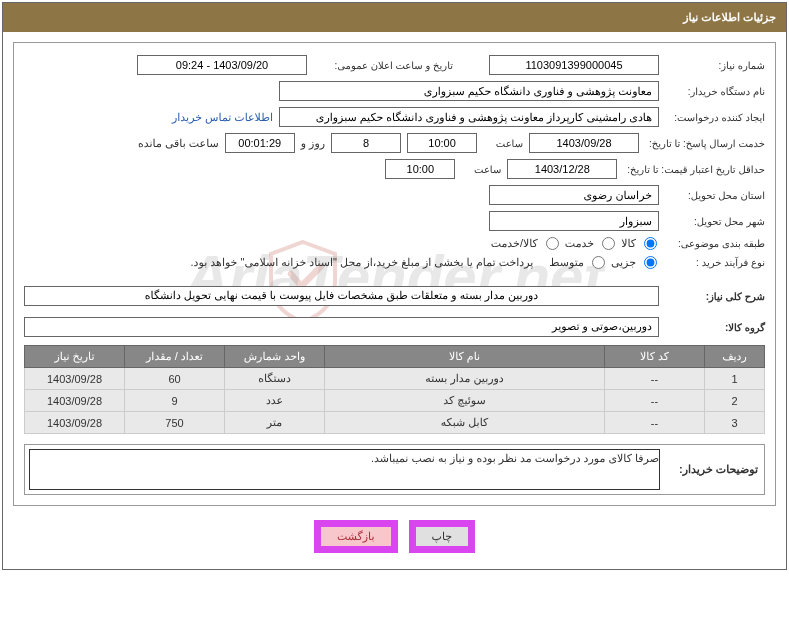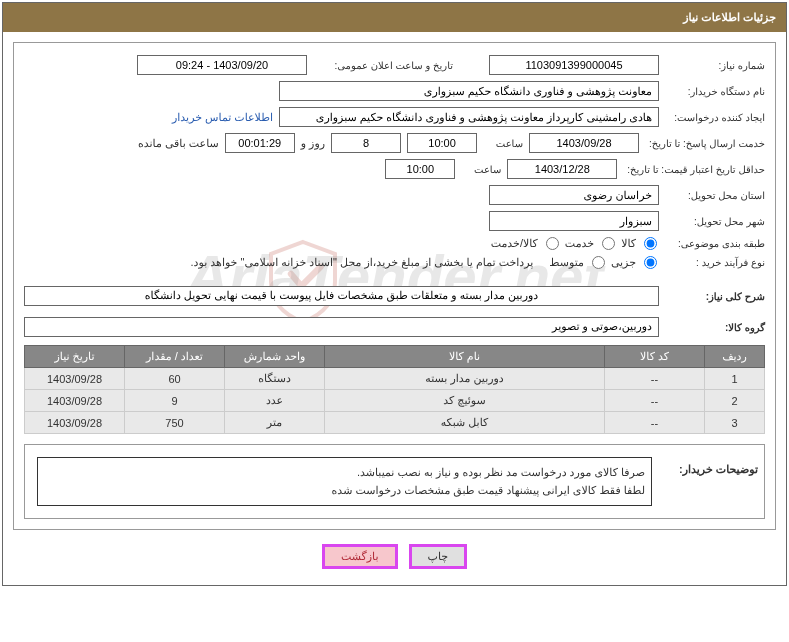--- a/index.html
+++ b/index.html
@@ -116,34 +116,33 @@
 .explain-label {
   width: 100px;
   padding: 18px 6px;
   font-weight: bold;
   color: #333;
   text-align: right;
 }
 .explain-text {
   flex: 1;
   border: 1px solid #333;
-  margin: 12px;
-  padding: 6px;
+  margin: 4px;
   font-size: 11px;
   text-align: right;
   line-height: 1.6;
 }
 .button-row {
   text-align: center;
   margin-top: 14px;
   padding-bottom: 6px;
 }
 .btn {
   display: inline-block;
-  border: 3px solid #d946ef;
+  border: 7px solid #d946ef;
   padding: 3px 16px;
   font-size: 11px;
   font-family: Tahoma, Arial, sans-serif;
   cursor: pointer;
   margin: 0 4px;
 }
 .btn-print { background: #e0e0e0; color: #333; }
 .btn-back { background: #f7c7cc; color: #b02a37; }
 .watermark {
   position: absolute;
@@ -311,21 +310,20 @@
             <td>750</td>
             <td>1403/09/28</td>
           </tr>
         </tbody>
       </table>
 
       <div class="explain-box">
         <div class="explain-label">توضیحات خریدار:</div>
         <div class="explain-text">
           <div>صرفا کالای مورد درخواست مد نظر بوده و نیاز به نصب نمیباشد.</div>
-          <div>لطفا فقط کالای ایرانی پیشنهاد قیمت طبق مشخصات درخواست شده</div>
         </div>
       </div>
 
     </div>
 
     <div class="button-row">
       <button class="btn btn-print">چاپ</button>
       <button class="btn btn-back">بازگشت</button>
     </div>
 

